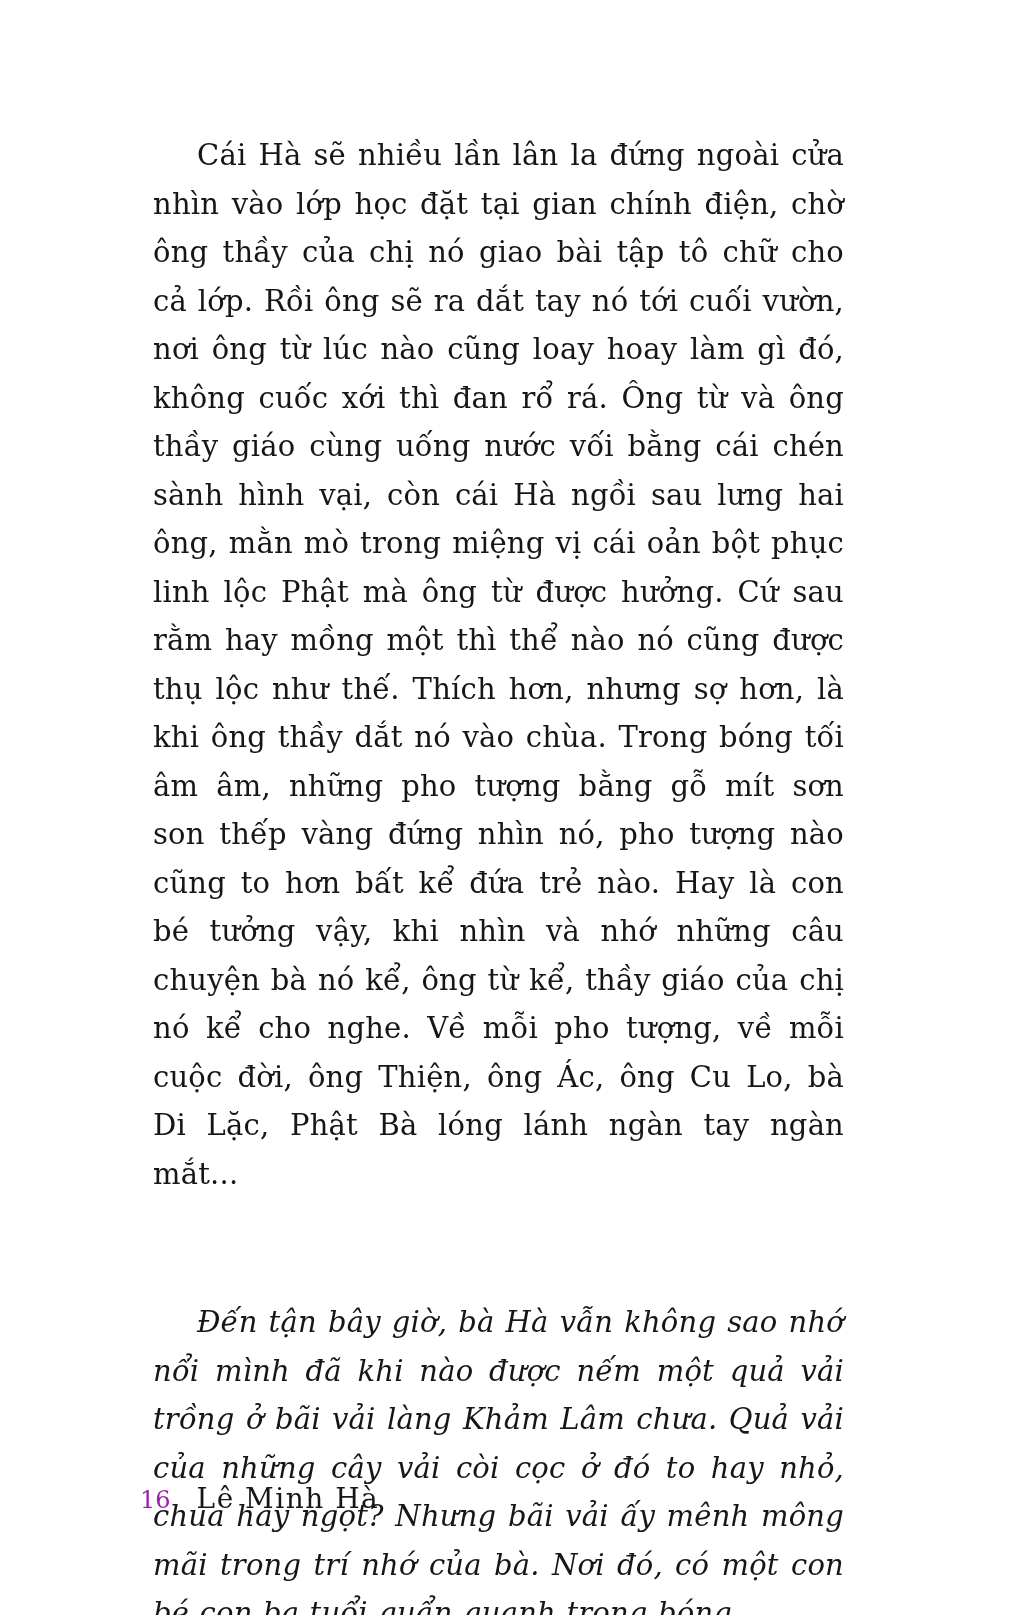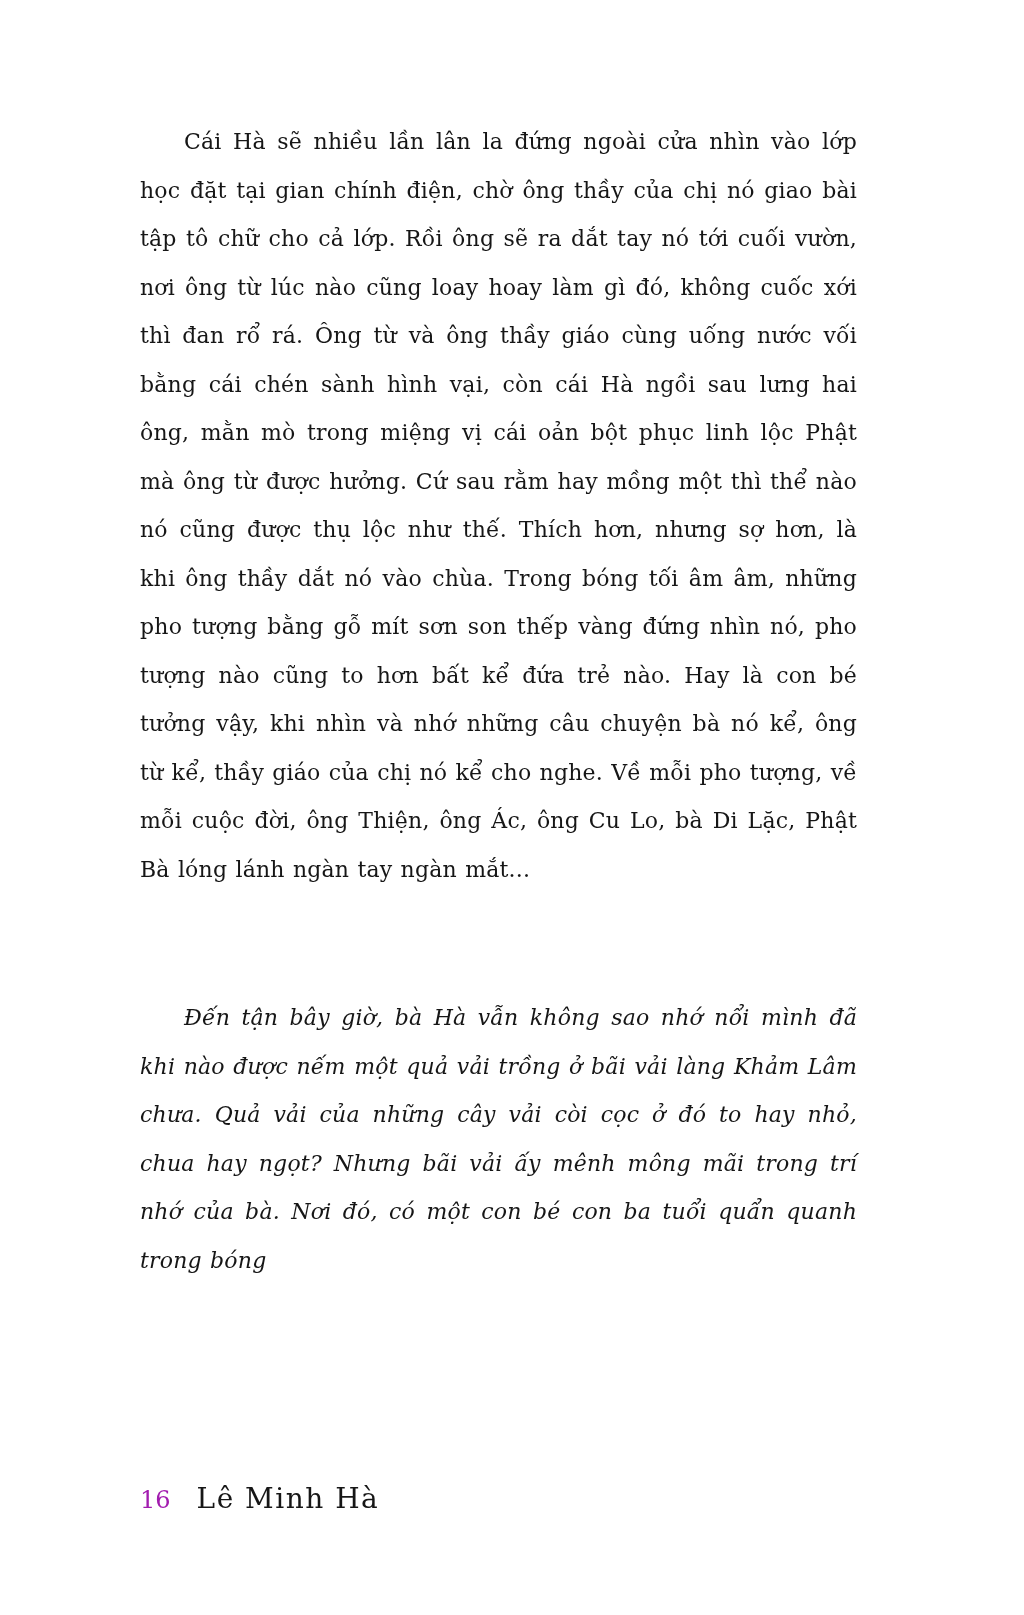--- a/index.html
+++ b/index.html
@@ -18,22 +18,22 @@
       box-sizing: border-box;
       overflow: hidden;
     }
     .text-body {
       position: absolute;
       top: 118px;
       left: 140px;
       width: 717px;
     }
     .text-body p {
-      margin: 0;
-      font-size: 22px;
+      margin: 13px;
+      font-size: 29px;
       line-height: 48.5px;
       text-align: justify;
       text-indent: 44px;
       letter-spacing: 0.2px;
       word-spacing: 1px;
     }
     .text-body p + p {
       margin-top: 100px;
       font-style: italic;
     }

